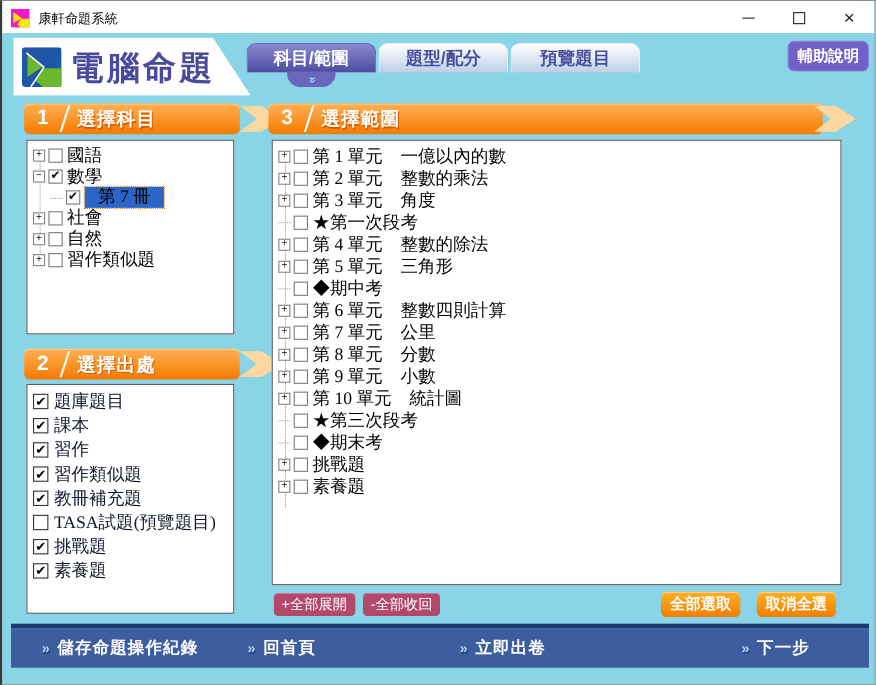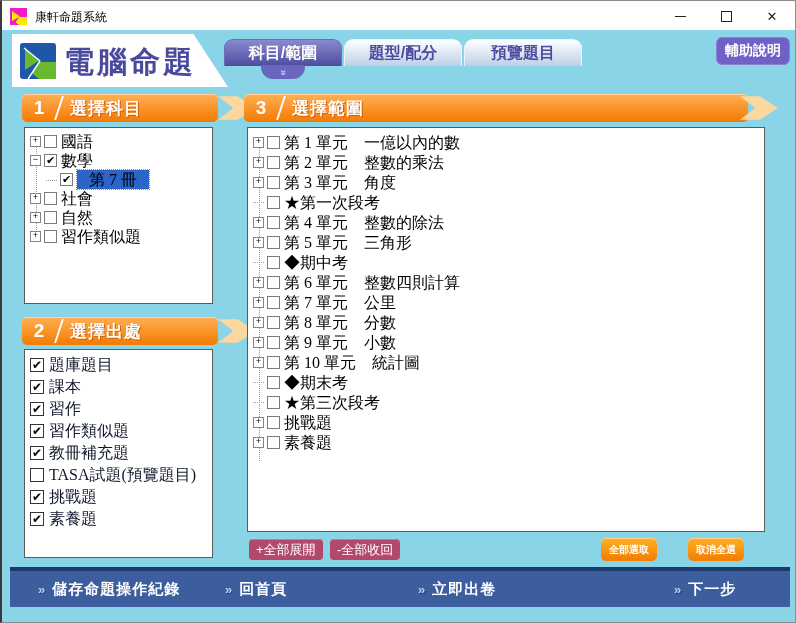--- a/index.html
+++ b/index.html
@@ -62,21 +62,21 @@
   .lbl.sel{background:#2c64c8;color:#000;outline:1px dotted #d8820a;padding:0 12px;}
   .src-row{height:22px;display:flex;align-items:center;white-space:nowrap;font-family:"Liberation Serif",serif;}
   .src-cb{width:14px;height:14px;border:1px solid #333;background:#fff;box-sizing:border-box;
     font-size:12px;line-height:12px;text-align:center;color:#000;margin:0 5px 0 2px;flex:0 0 auto;}
   .src-lbl{font-size:16px;color:#0f172a;}
   
   .pink-btn{position:absolute;top:509px;height:21px;background:#b2486a;border-radius:4px;color:#fff;
     font-size:13px;display:flex;align-items:center;justify-content:center;padding:0 7px;cursor:pointer;
     box-shadow:inset 0 1px 0 #cf7590;}
   #expand-all{left:247px;} #collapse-all{left:328px;}
-  .orange-btn{position:absolute;top:508px;height:23px;border-radius:5px;color:#fff;font-size:10px;font-weight:bold;
+  .orange-btn{position:absolute;top:508px;height:23px;border-radius:5px;color:#fff;font-size:14px;font-weight:bold;
     background:linear-gradient(180deg,#ffb025,#f17d00);display:flex;align-items:center;justify-content:center;
     padding:0 8px;cursor:pointer;box-shadow:inset 0 1px 0 #ffd08a;text-align:center;}
   #select-all{left:599px;} #deselect-all{left:686px;}
   
   .nav-line{position:absolute;left:8px;top:537px;width:780px;height:4px;background:#1d3a70;}
   .nav-bar{position:absolute;left:8px;top:541px;width:780px;height:36px;background:#3d5e9e;}
   .nav-item{position:absolute;top:0;height:36px;display:flex;align-items:center;cursor:pointer;}
   .nav-chev{color:#b9d2f2;font-size:13px;font-weight:bold;margin-right:7px;text-shadow:1px 1px 0 #23407a;}
   .nav-lbl{color:#fff;font-size:15px;font-weight:bold;letter-spacing:1px;}
   #nav-0{left:28px;} #nav-1{left:215px;} #nav-2{left:408px;} #nav-3{left:664px;}
@@ -281,26 +281,26 @@
             <span class="lbl">第 9 單元　小數</span>
           </div>
           <div class="tree-row">
             <span class="expander">+</span>
             <span class="cb"></span>
             <span class="lbl">第 10 單元　統計圖</span>
           </div>
           <div class="tree-row">
             <span class="connector"></span>
             <span class="cb"></span>
+            <span class="lbl">★第三次段考</span>
+          </div>
+          <div class="tree-row">
+            <span class="connector"></span>
+            <span class="cb"></span>
             <span class="lbl">◆期末考</span>
-          </div>
-          <div class="tree-row">
-            <span class="connector"></span>
-            <span class="cb"></span>
-            <span class="lbl">★第三次段考</span>
           </div>
           <div class="tree-row">
             <span class="expander">+</span>
             <span class="cb"></span>
             <span class="lbl">挑戰題</span>
           </div>
           <div class="tree-row">
             <span class="expander">+</span>
             <span class="cb"></span>
             <span class="lbl">素養題</span>

